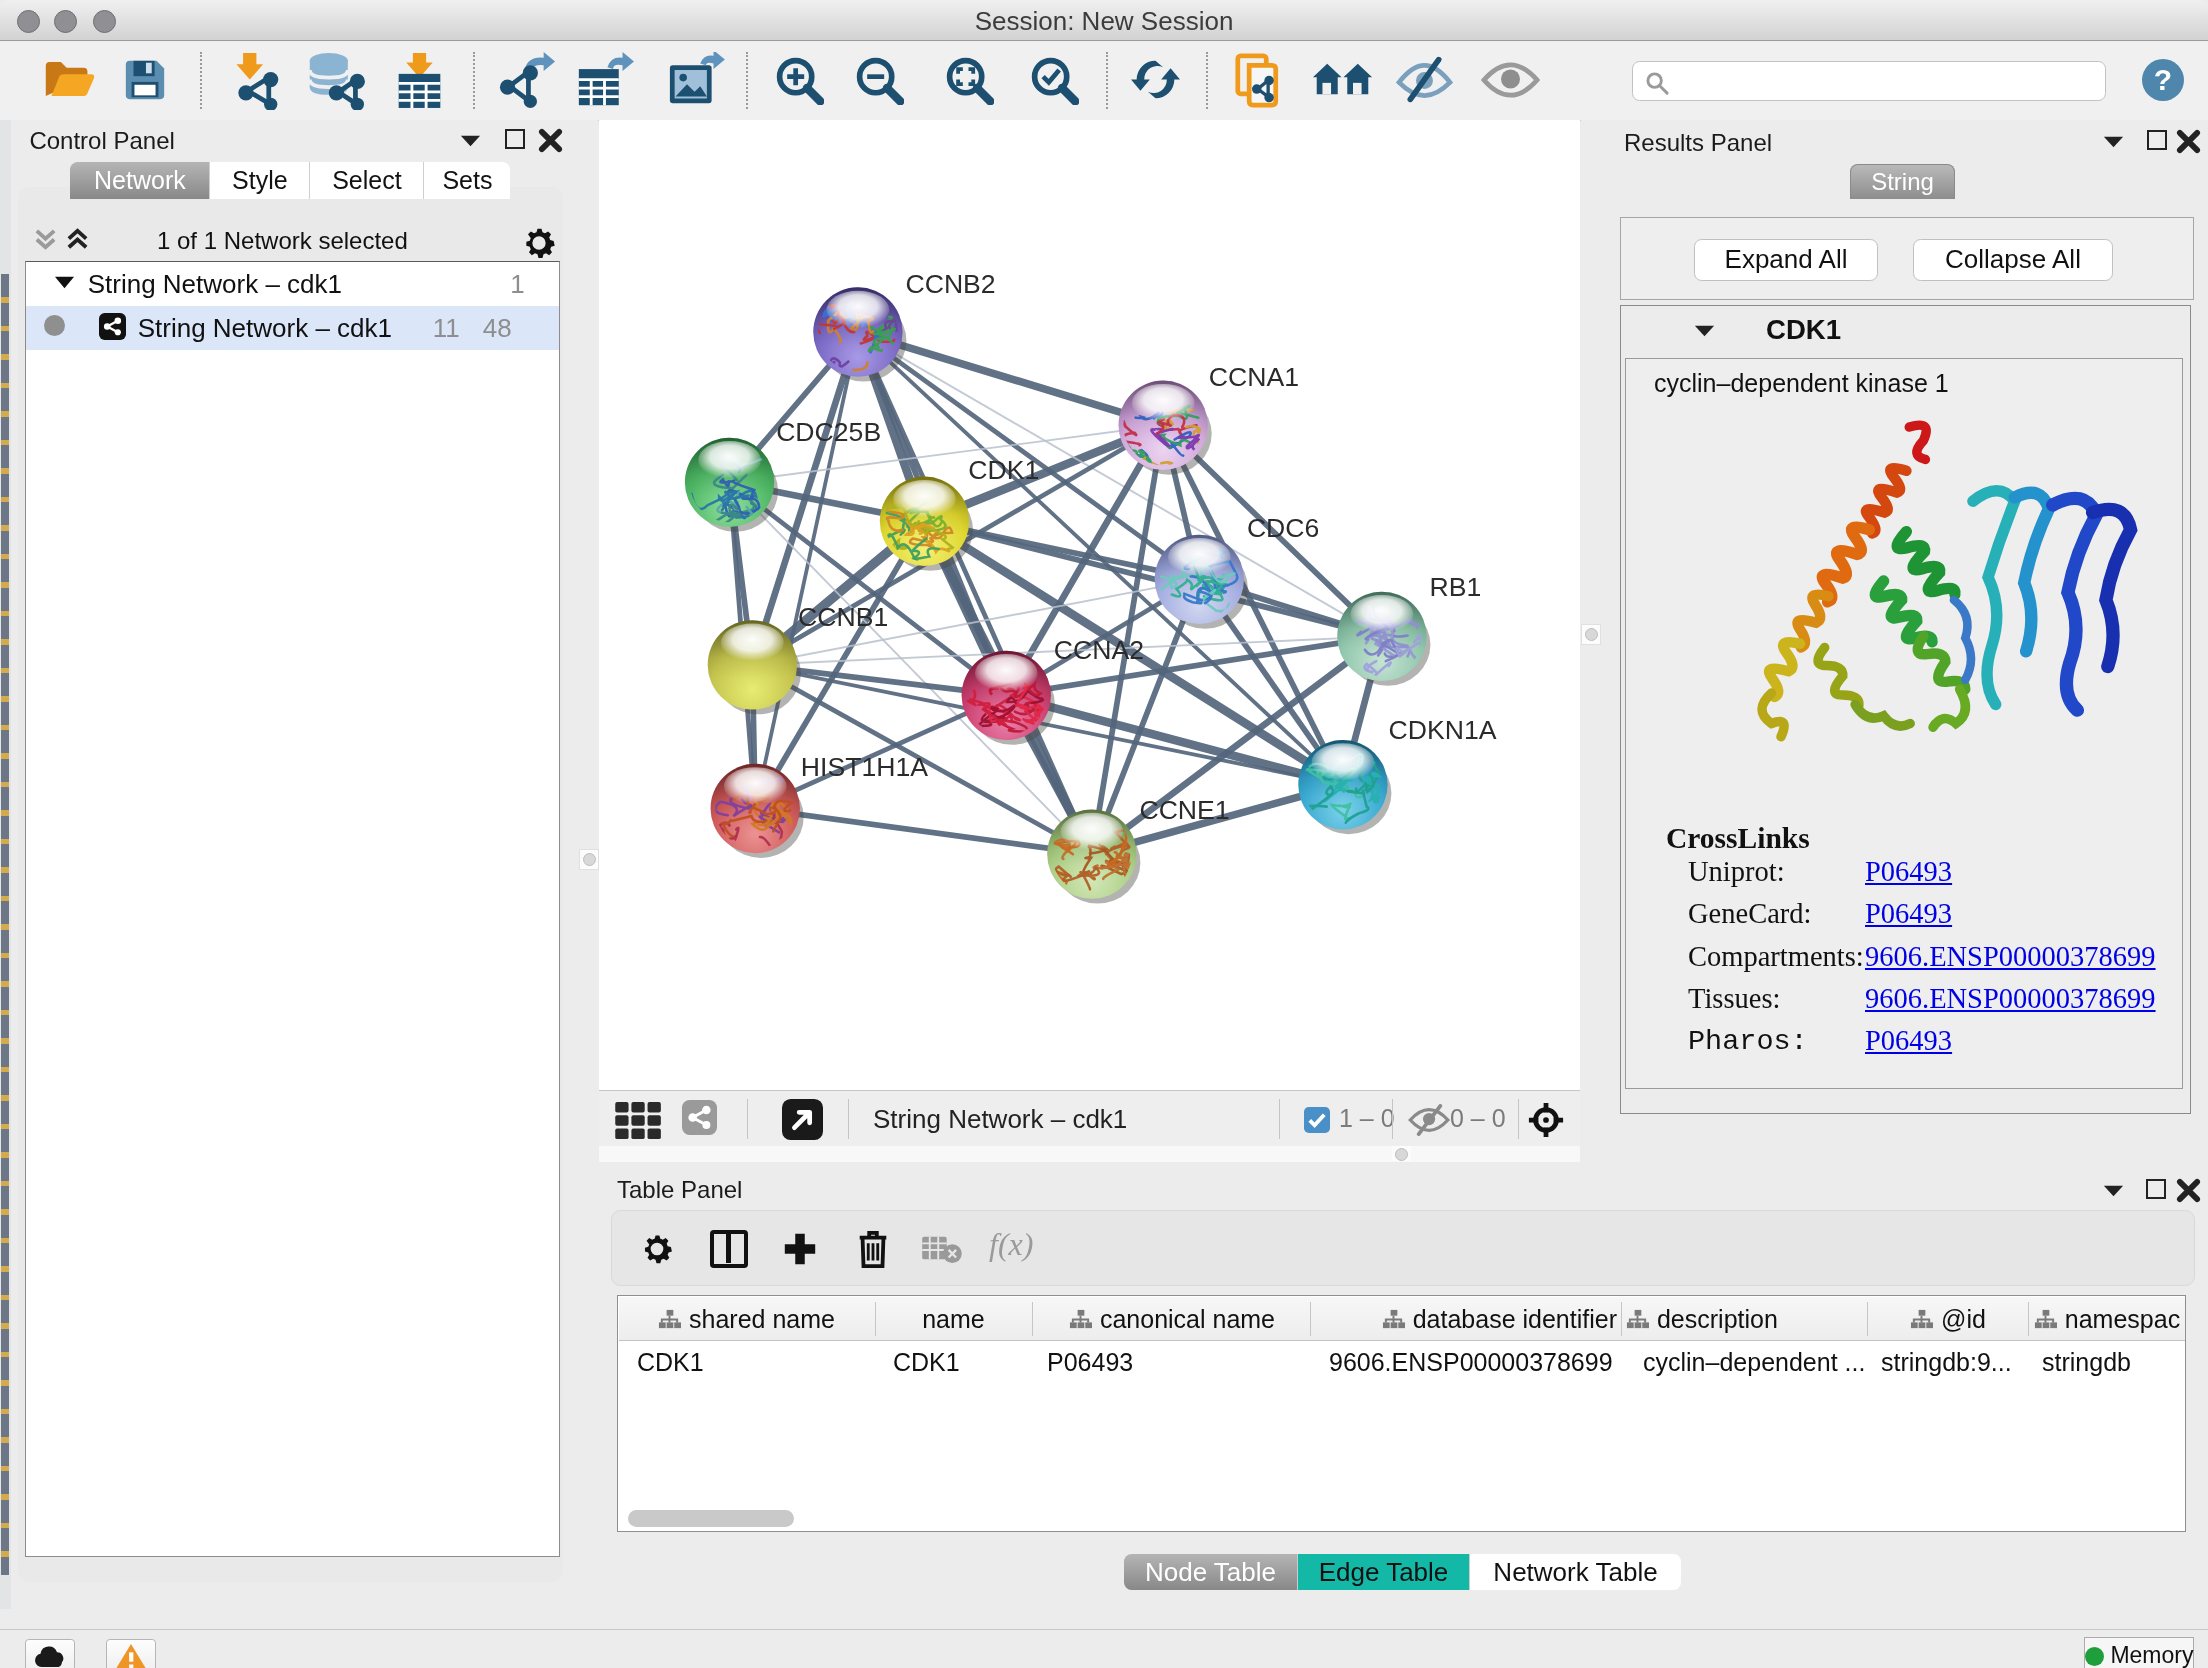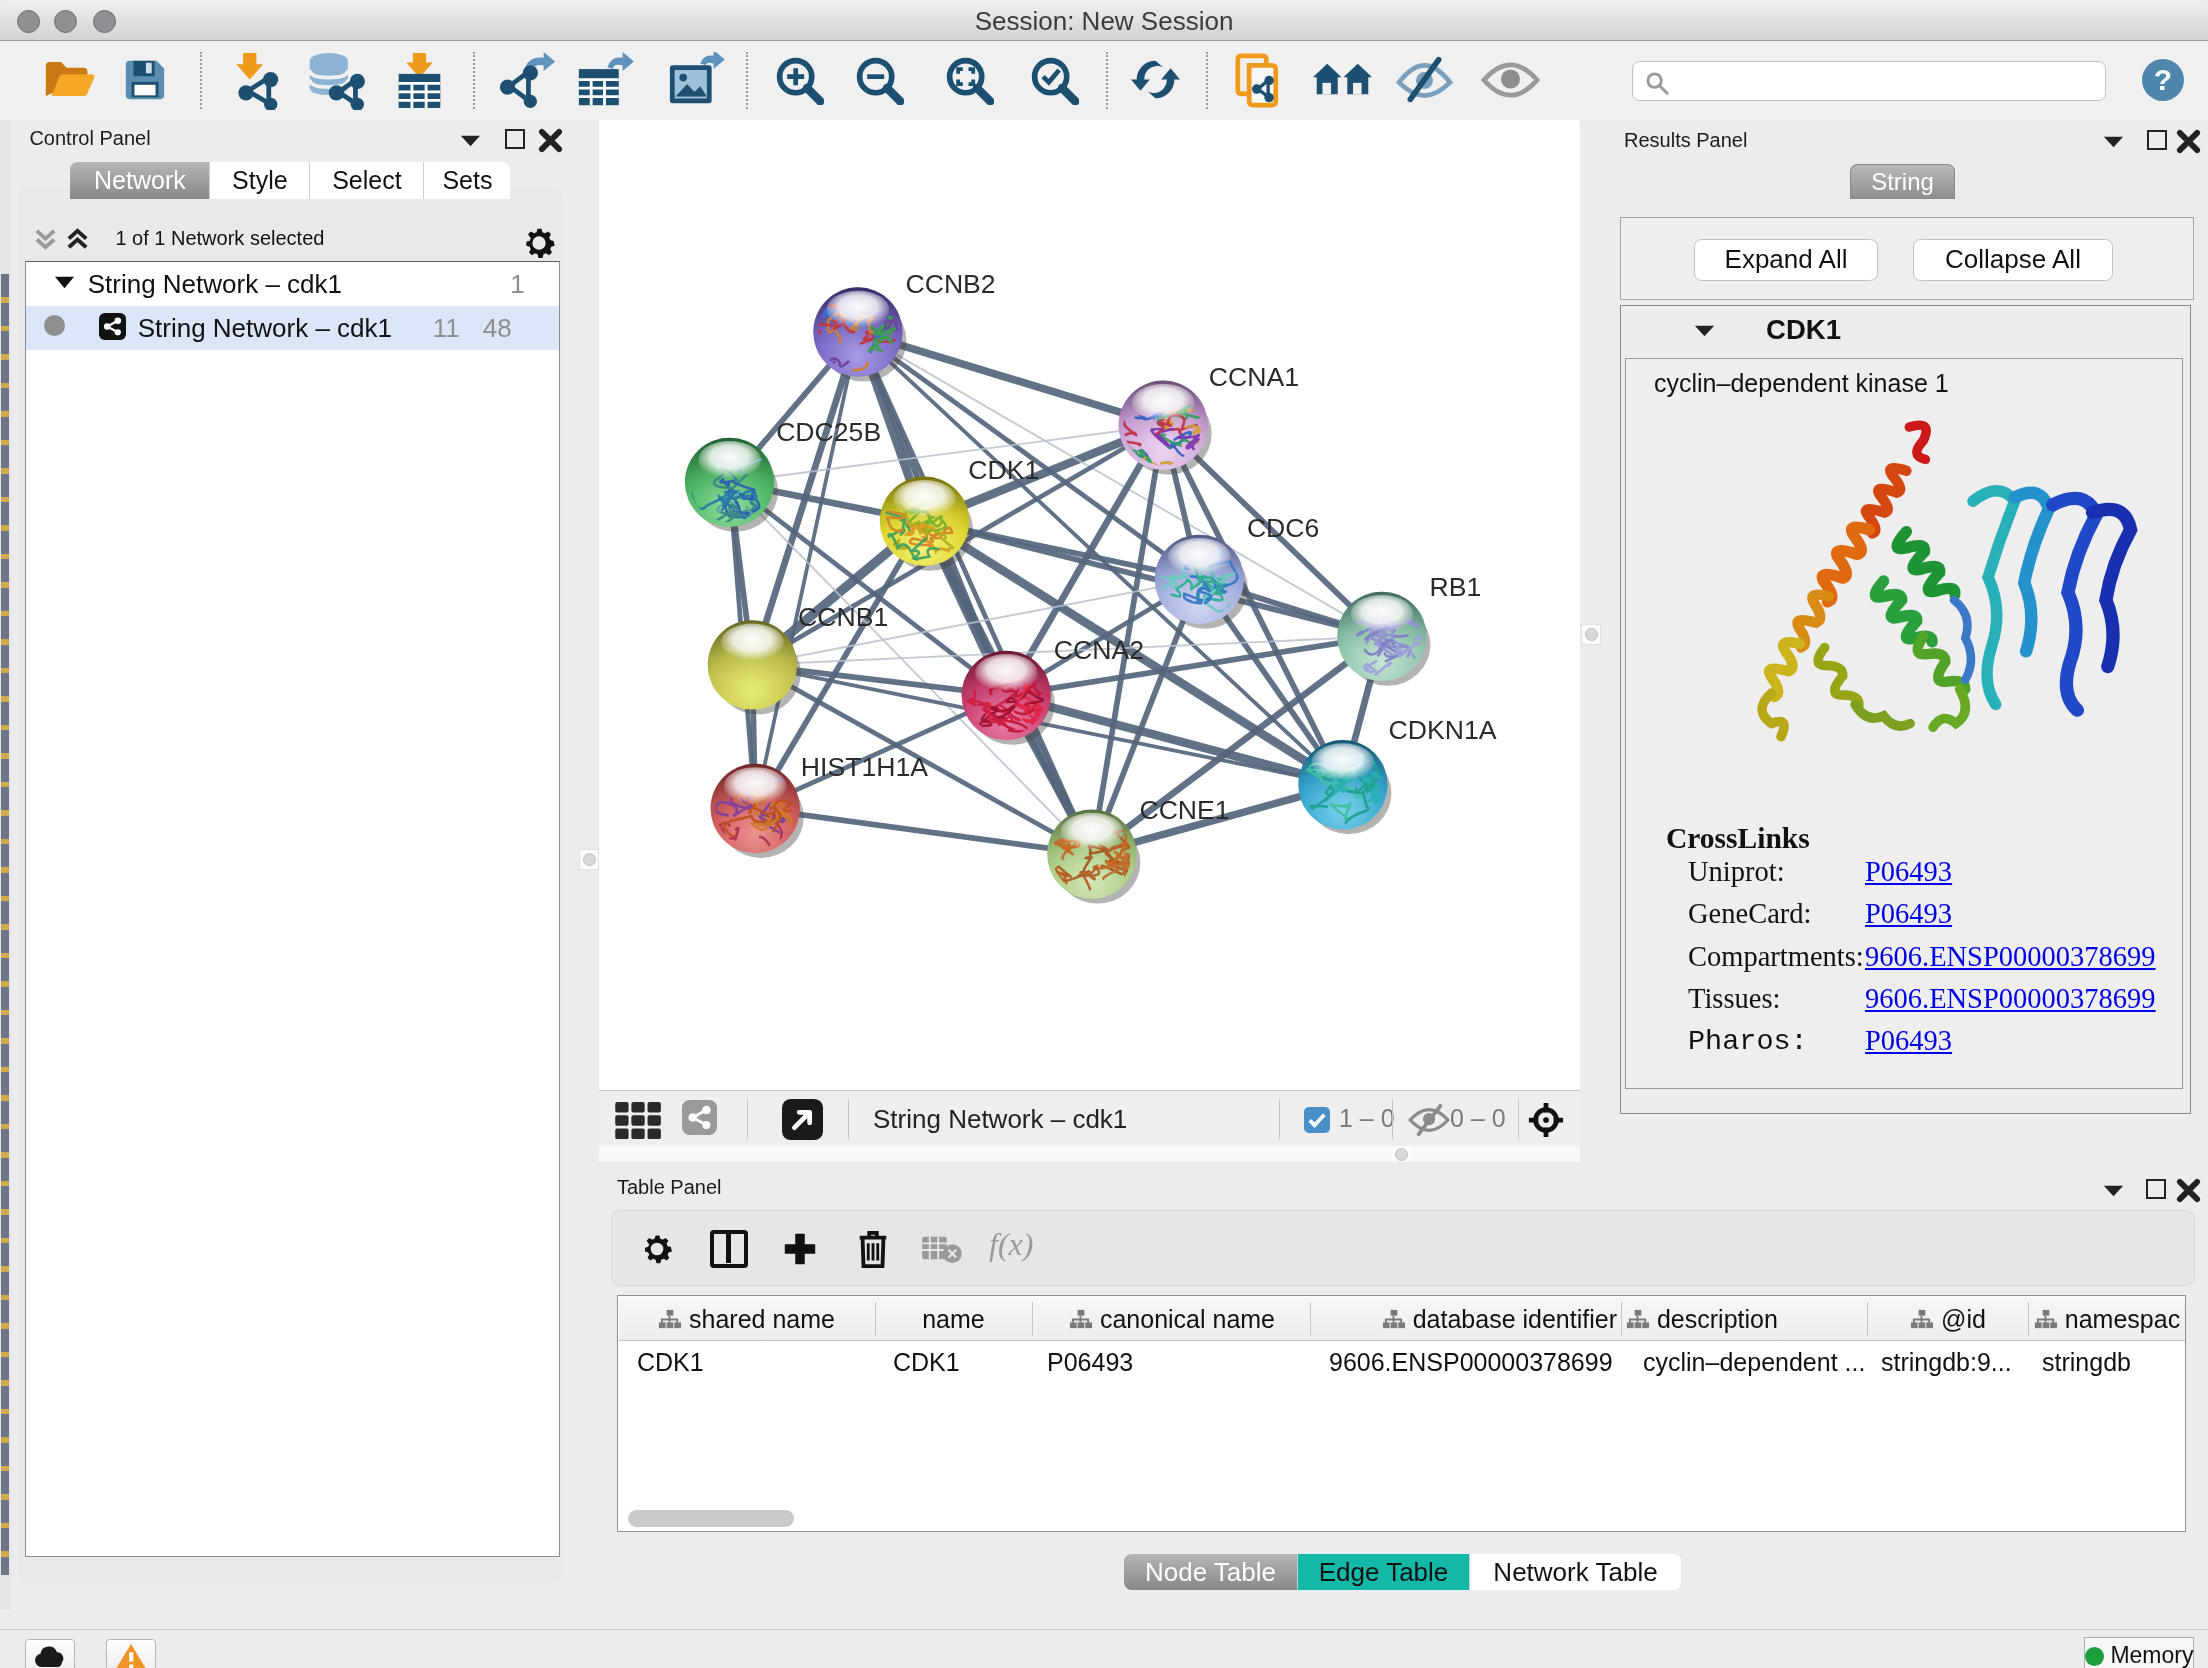--- a/index.html
+++ b/index.html
@@ -8,21 +8,21 @@
 
 #titlebar{left:0;top:0;width:2208px;height:41px;background:linear-gradient(#f0f0f0,#d2d2d2);border-bottom:1.9px solid #9a9a9a;border-radius:11.4px 11.4px 0 0;box-sizing:border-box;}
 .tl{top:9.5px;width:23px;height:23px;border-radius:50%;background:#8f8f94;border:1.9px solid #6e6e73;box-sizing:border-box;}
 #title{top:5.7px;left:0;width:2208px;text-align:center;font-size:26px;color:#3c3c3c;font-weight:500;}
 
 #toolbar{left:0;top:41px;width:2208px;height:79px;background:#f0f0f0;border-bottom:1px solid #c9c9c9;}
 .tsep{top:11.4px;width:0;height:57px;border-left:2.9px dotted #9a9a9a;}
 #searchbox{left:1632px;top:20px;width:474px;height:40px;background:#fff;border:1.9px solid #c2c2c2;border-radius:7.6px;box-sizing:border-box;}
 
 #controlpanel{left:11.4px;top:120px;width:587px;height:1462px;background:#ececec;}
-.paneltitle{font-size:20px;color:#1b1b1b;}
+.paneltitle{font-size:24px;color:#1b1b1b;}
 #cpbox{left:6.7px;top:67px;width:545px;height:1395px;background:#e9e9e9;border-radius:11.4px;}
 #cplist{left:13.3px;top:141px;width:535px;height:1296px;background:#fff;border:1.9px solid #8c8c8c;border-top:1.9px solid #5c5c5c;box-sizing:border-box;}
 .tabrow{top:42px;height:37px;}
 .tab{display:inline-block;height:37px;line-height:37px;text-align:center;font-size:25px;background:#fff;color:#111;vertical-align:top;box-sizing:border-box;}
 .tabsel{background:linear-gradient(#b5b5b5,#888);color:#fff;}
 
 #netview{left:599px;top:120px;width:981px;height:970px;background:#fff;}
 #netbar{left:599px;top:1090px;width:981px;height:56px;background:#eeeeee;border-top:1px solid #c6c6c6;}
 #netstrip{left:599px;top:1146px;width:981px;height:16px;background:#f8f8f8;}
 
@@ -197,21 +197,21 @@
           <path d="M4 4 L13 12 L22 4"></path>
           <path d="M4 13 L13 21 L22 13"></path>
         </g>
       </svg>
       <svg class="abs" style="left:54px;top:107px" width="25" height="27" viewBox="0 0 26 28">
         <g fill="none" stroke="#222" stroke-width="4">
           <path d="M4 12 L13 4 L22 12"></path>
           <path d="M4 21 L13 13 L22 21"></path>
         </g>
       </svg>
-      <div class="abs" style="left:104px;top:107px;width:380px;text-align:left;font-size:20px;color:#111;">1 of 1 Network selected</div>
+      <div class="abs" style="left:81px;top:107px;width:380px;text-align:center;font-size:24px;color:#111;">1 of 1 Network selected</div>
       <svg class="abs" style="left:508px;top:103px" width="40" height="40" viewBox="0 0 24 24">
         <path fill="#111" d="M12 8a4 4 0 100 8 4 4 0 000-8zm9.4 5.6l-2.1.6a7.6 7.6 0 01-.6 1.5l1.1 1.9-1.7 1.7-1.9-1.1c-.5.3-1 .5-1.5.6l-.6 2.2h-2.4l-.6-2.2c-.5-.1-1-.3-1.5-.6l-1.9 1.1-1.7-1.7 1.1-1.9c-.3-.5-.5-1-.6-1.5l-2.1-.6v-2.4l2.1-.6c.1-.5.3-1 .6-1.5L5.4 6.8 7.1 5.1 9 6.2c.5-.3 1-.5 1.5-.6l.6-2.2h2.4l.6 2.2c.5.1 1 .3 1.5.6l1.9-1.1 1.7 1.7-1.1 1.9c.3.5.5 1 .6 1.5l2.1.6z"></path>
         <circle cx="12" cy="12" r="2.4" fill="#e9e9e9"></circle>
       </svg>
     <div id="cplist" class="abs">
         <div class="abs" style="left:0;top:0;width:100%;height:44px;background:#fff;">
           <svg class="abs" style="left:27px;top:11.4px" width="23" height="21" viewBox="0 0 24 22">
             <path d="M2 4 L22 4 L12 16 Z" fill="#111"></path>
           </svg>
           <div class="abs" style="left:62px;top:6.7px;font-size:26px;color:#111;">String Network – cdk1</div>

